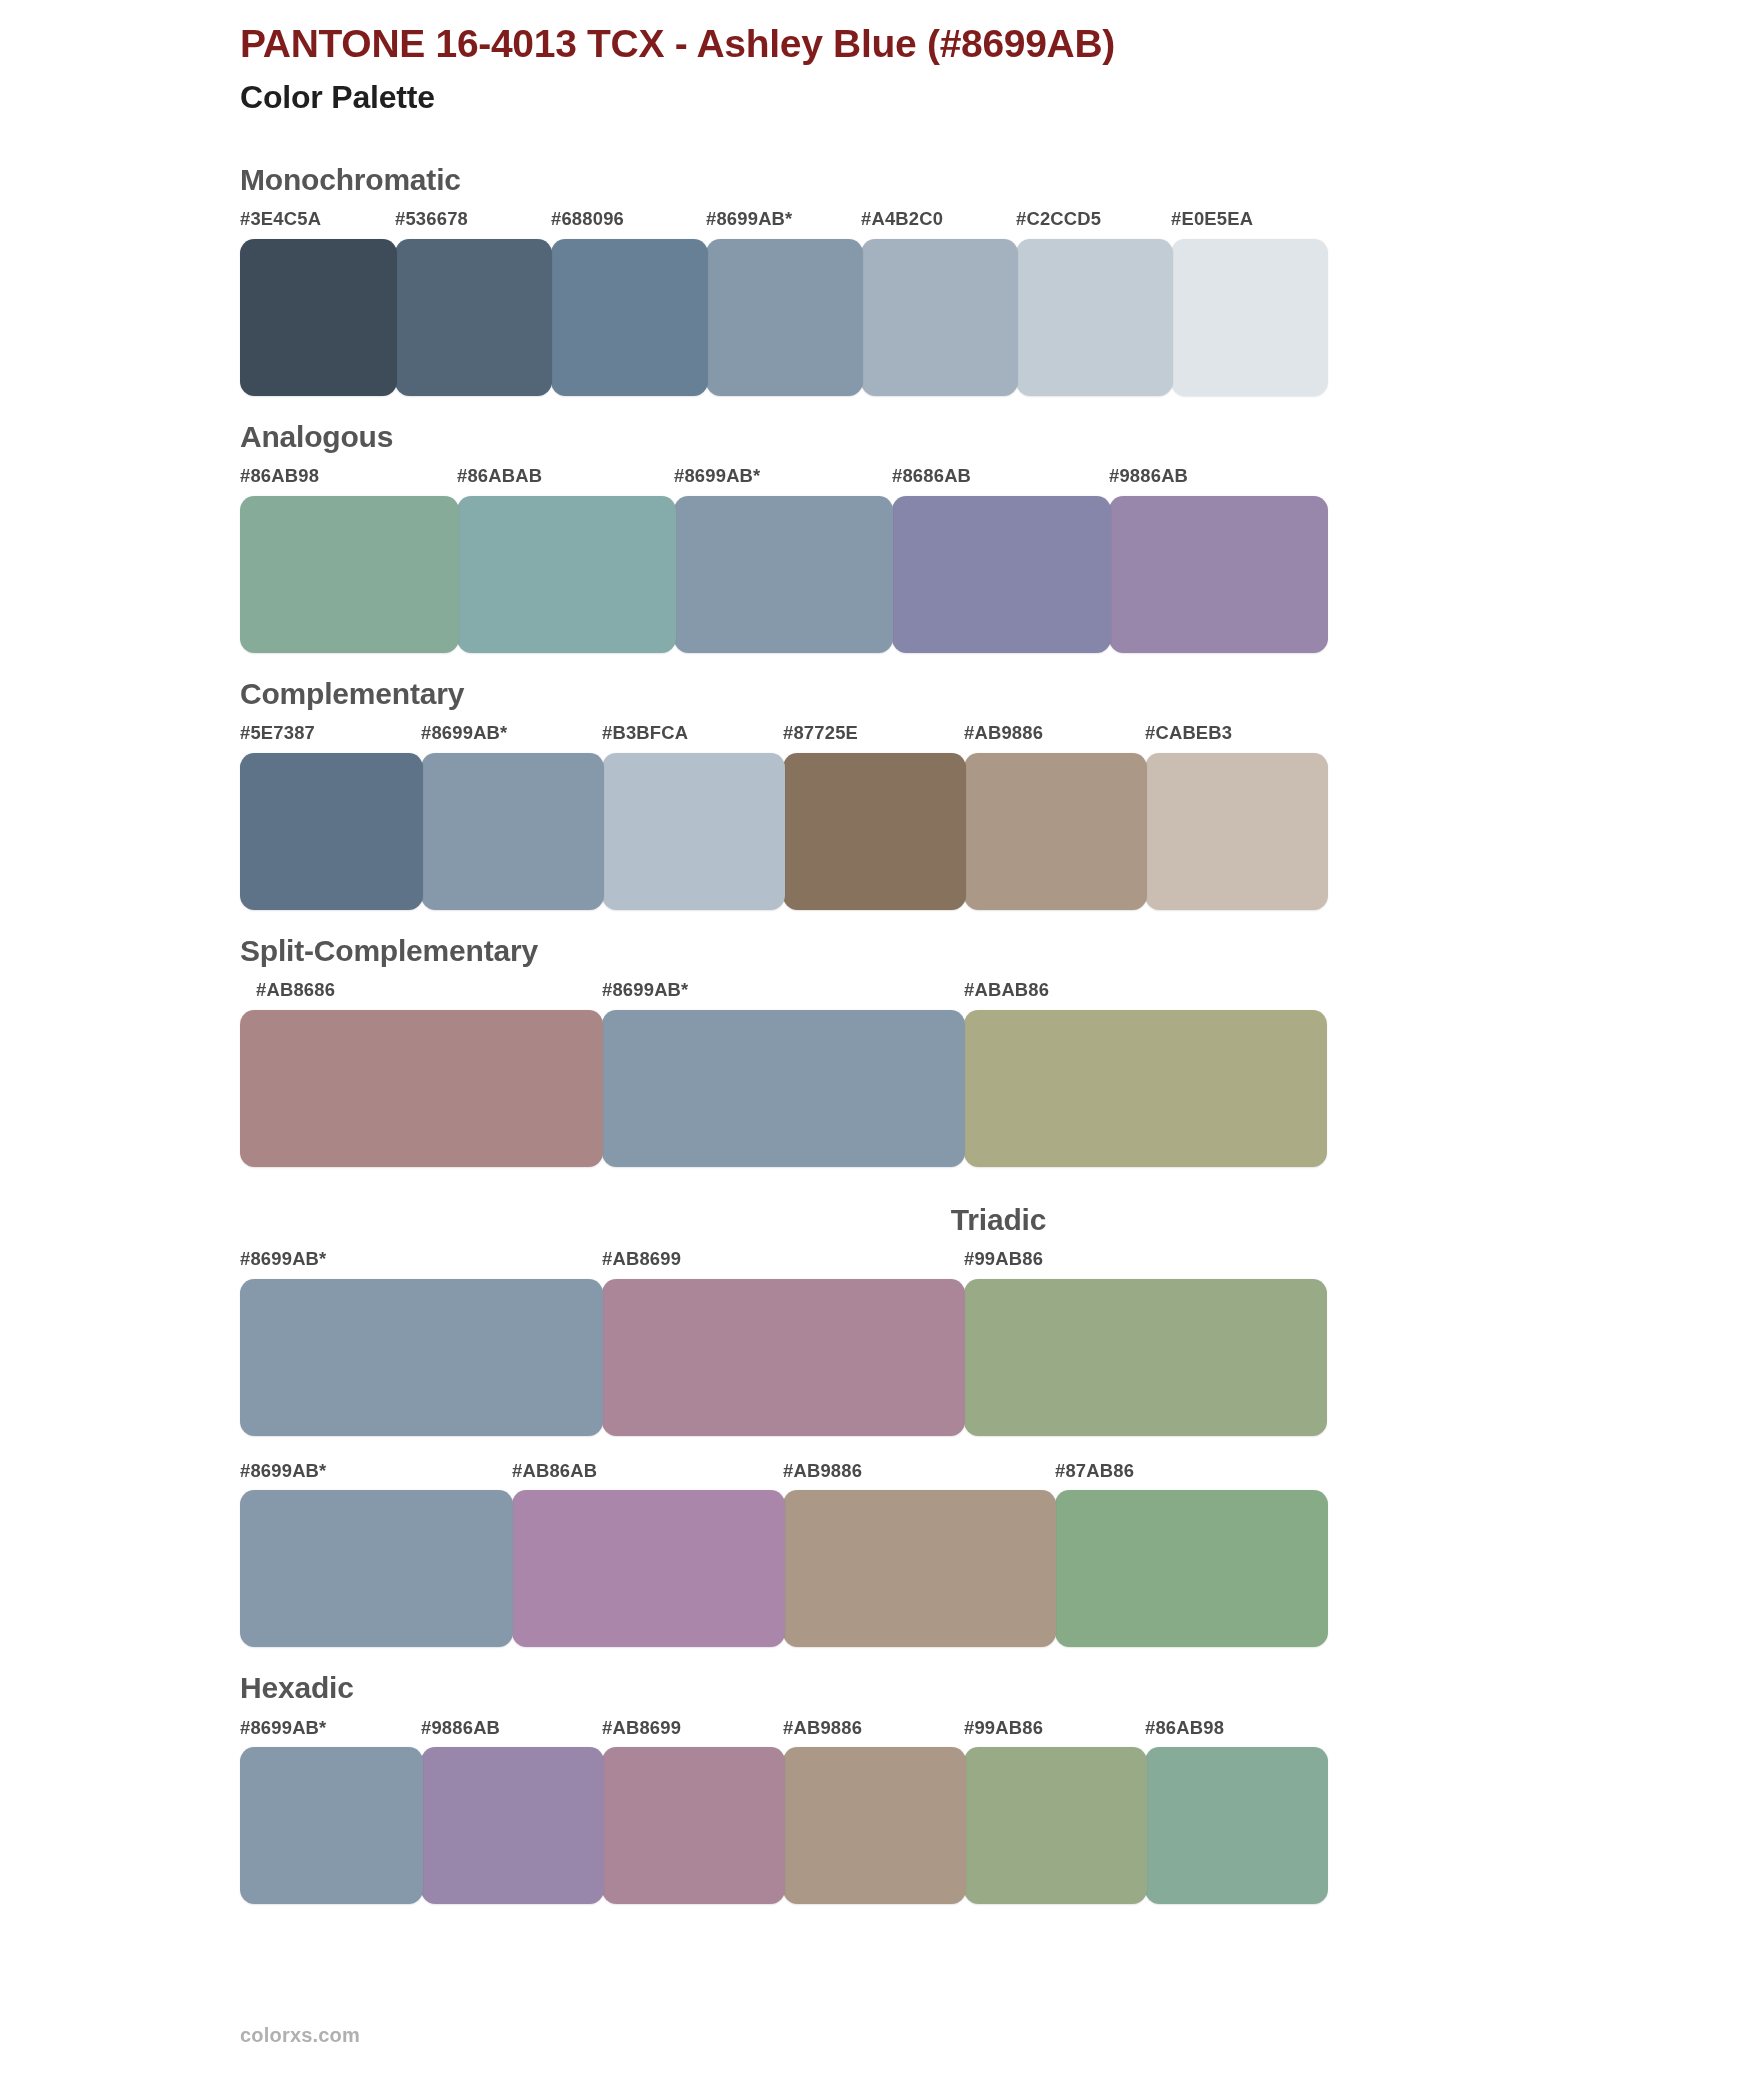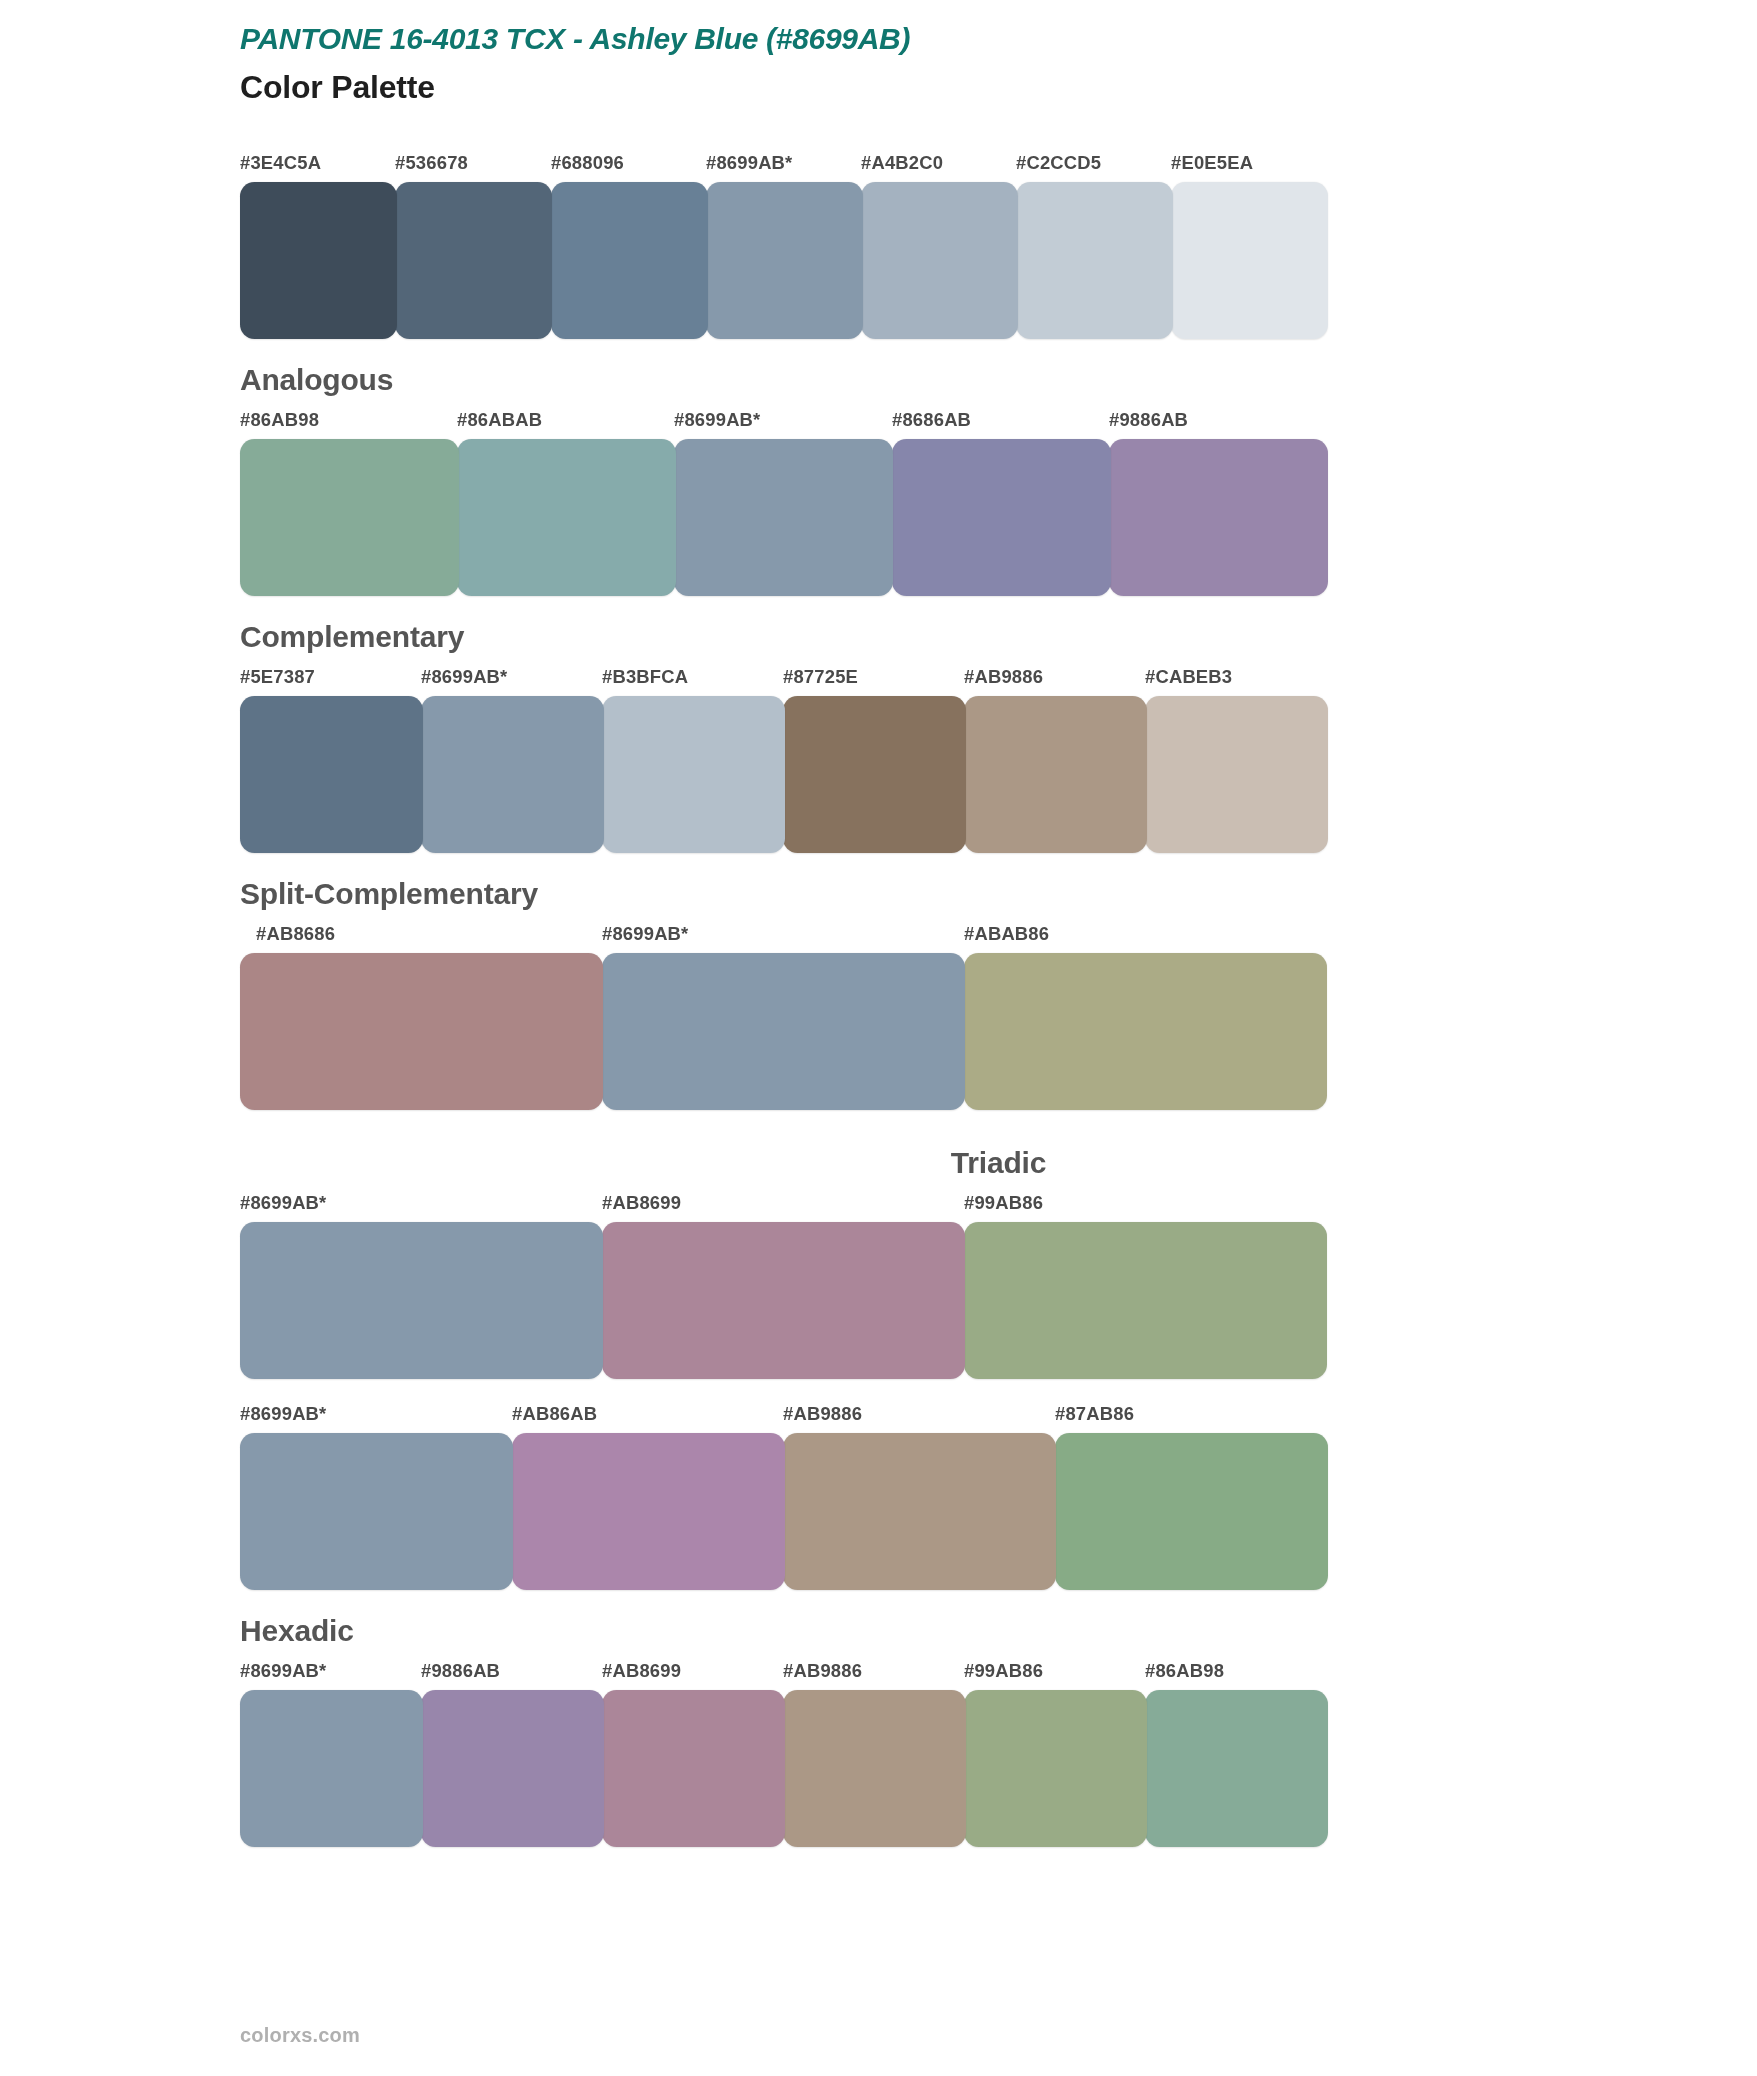--- a/index.html
+++ b/index.html
@@ -22,28 +22,27 @@
     height: 2077px;
     box-sizing: border-box;
     padding: 0;
   }
 
   
   .header {
     padding: 21px 0 0 240px;
   }
   .page-title {
-    font-size: 30px;
-    font-weight: bold;
-    color: #0f766e;
+    font-size: 39px;
+    font-weight: bold;
+    color: #7f1d1d;
     letter-spacing: -0.3px;
     line-height: 1.18;
     margin: 0;
     white-space: nowrap;
-    font-style: italic;
   }
   .page-subtitle {
     font-size: 32px;
     font-weight: bold;
     color: #1f1f1f;
     letter-spacing: -0.2px;
     line-height: 1.2;
     margin: 11.2px 0 0 0;
   }
 
@@ -107,20 +106,21 @@
 
 <div class="page">
 
   <div class="header">
     <h1 class="page-title">PANTONE 16-4013 TCX - Ashley Blue (#8699AB)</h1>
     <h2 class="page-subtitle">Color Palette</h2>
   </div>
 
   <div class="sections" id="sections">
       <div class="section" style="margin-bottom: 24px;">
+        <div class="section-title">Monochromatic</div>
         <div class="labels">
           <span class="swatch-label" style="left: 0px;">#3E4C5A</span>
           <span class="swatch-label" style="left: 155px;">#536678</span>
           <span class="swatch-label" style="left: 311px;">#688096</span>
           <span class="swatch-label" style="left: 466px;">#8699AB*</span>
           <span class="swatch-label" style="left: 621px;">#A4B2C0</span>
           <span class="swatch-label" style="left: 776px;">#C2CCD5</span>
           <span class="swatch-label" style="left: 931px;">#E0E5EA</span>
         </div>
         <div class="swatch-row" style="height: 157px;">

